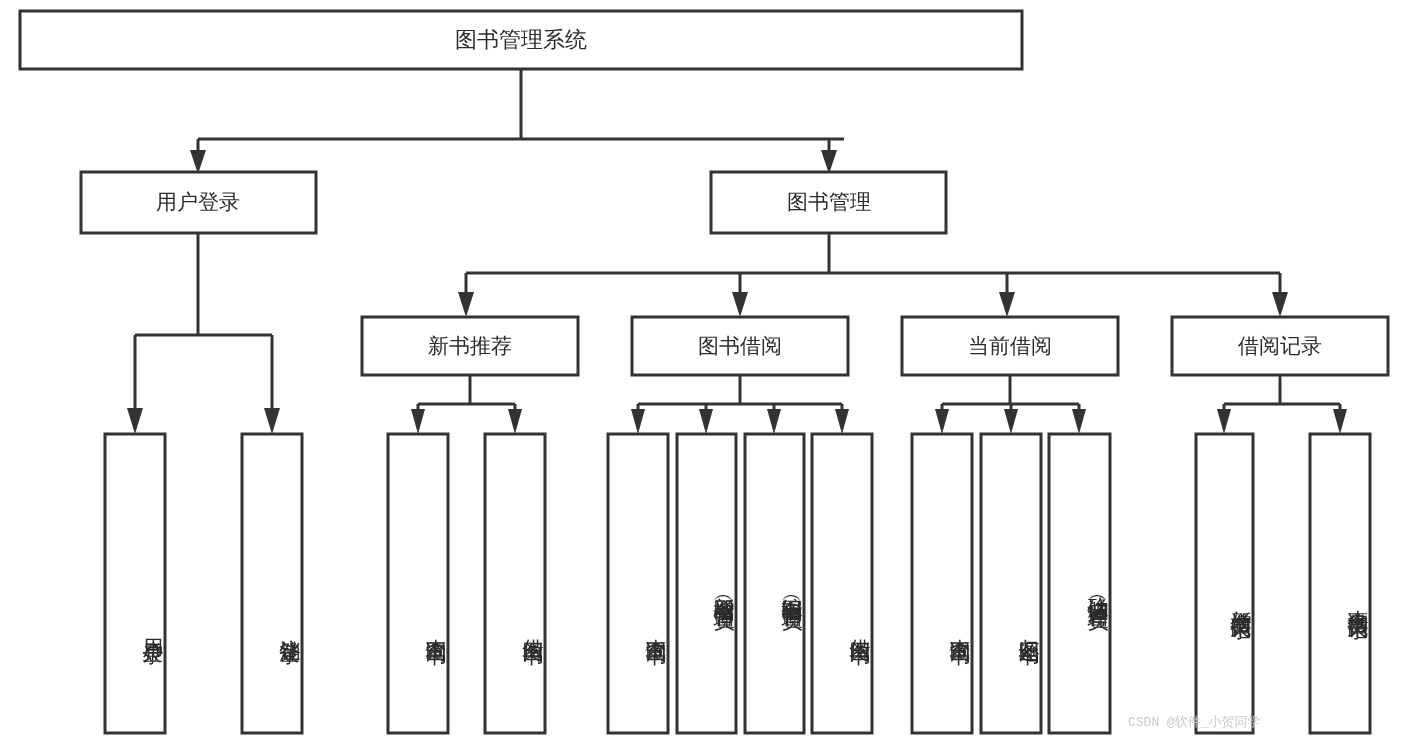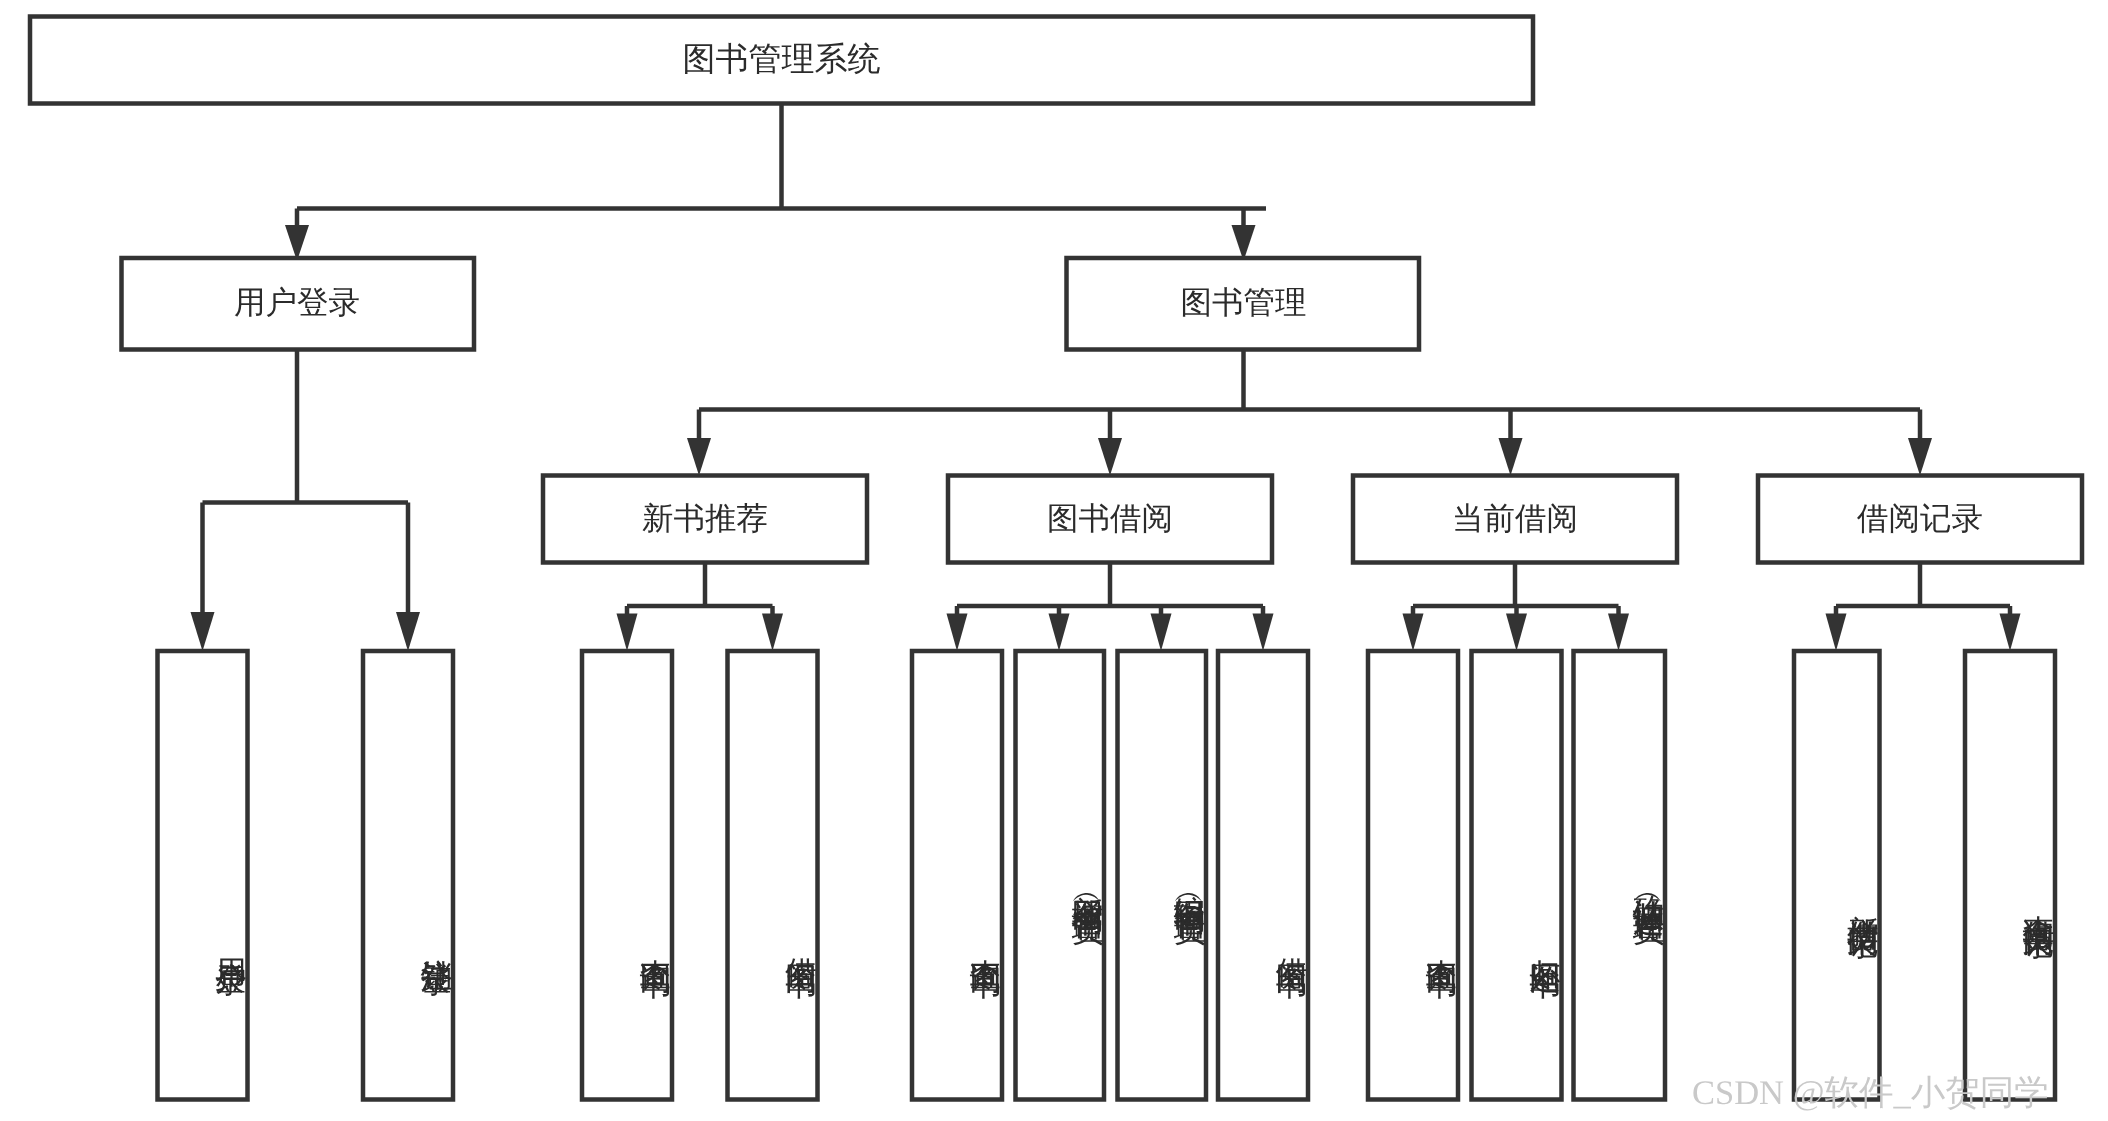--- a/index.html
+++ b/index.html
@@ -70,22 +70,22 @@
     display: flex;
     align-items: flex-start;
     justify-content: center;
     pointer-events: none;
     user-select: none;
   }
   .watermark {
     position: absolute;
     left: 1128px;
     top: 713px;
-    font-family: Liberation Serif, serif;
-    font-size: 23px;
+    font-family: Liberation Mono, monospace;
+    font-size: 13px;
     color: #c9c9c9;
     white-space: nowrap;
     user-select: none;
   }
 </style>
 </head>
 <body>
 
 <div id="diagram-root">
 

